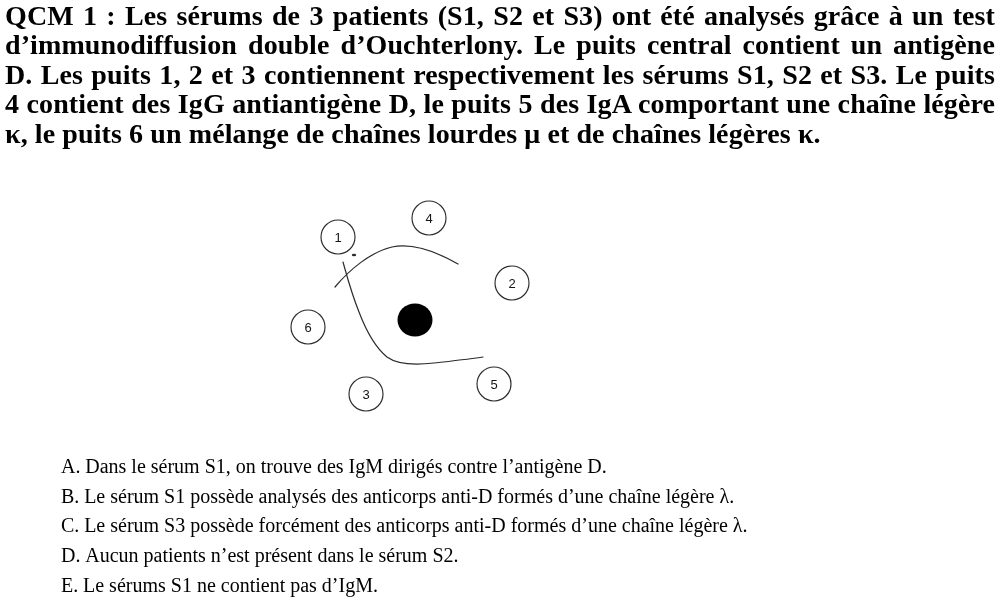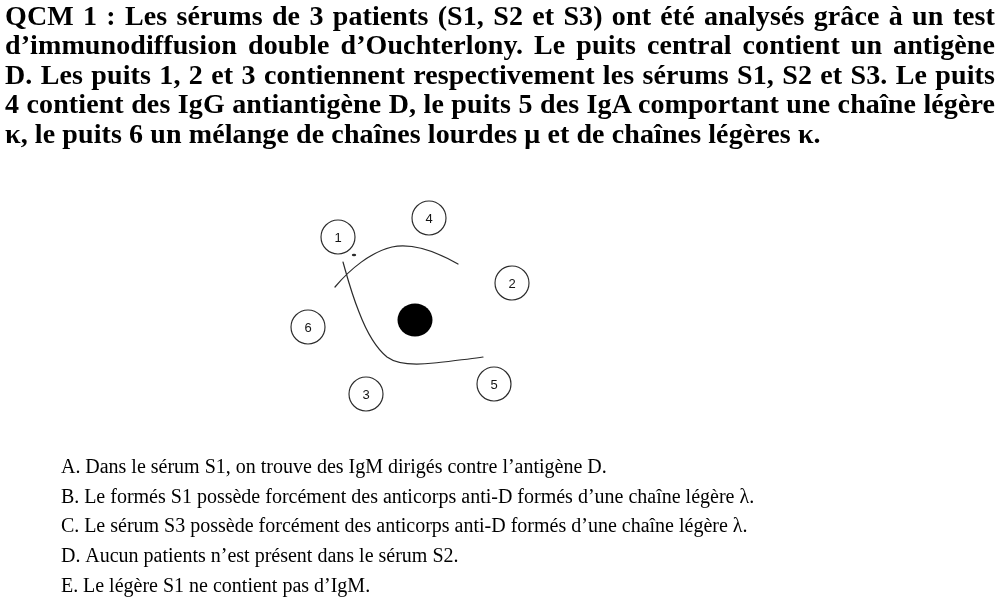--- a/index.html
+++ b/index.html
@@ -109,24 +109,24 @@
     <circle class="well-circle" cx="308" cy="327" r="17" stroke="#2b2b2b"></circle>
     <text class="well-num" x="308" y="327">6</text>
   </g>
 </svg>
 
 <div class="options-block">
   <div class="option-row">
     <span class="option-label">A.</span><span>Dans le sérum S1, on trouve des IgM dirigés contre l’antigène D.</span>
   </div>
   <div class="option-row">
-    <span class="option-label">B.</span><span>Le formés S1 possède forcément des anticorps anti-D formés d’une chaîne légère λ.</span>
+    <span class="option-label">B.</span><span>Le sérum S1 possède analysés des anticorps anti-D formés d’une chaîne légère λ.</span>
   </div>
   <div class="option-row">
     <span class="option-label">C.</span><span>Le sérum S3 possède forcément des anticorps anti-D formés d’une chaîne légère λ.</span>
   </div>
   <div class="option-row">
     <span class="option-label">D.</span><span>Aucun patients n’est présent dans le sérum S2.</span>
   </div>
   <div class="option-row">
-    <span class="option-label">E.</span><span>Le légère S1 ne contient pas d’IgM.</span>
+    <span class="option-label">E.</span><span>Le sérums S1 ne contient pas d’IgM.</span>
   </div>
 </div>
 
 </body></html>

